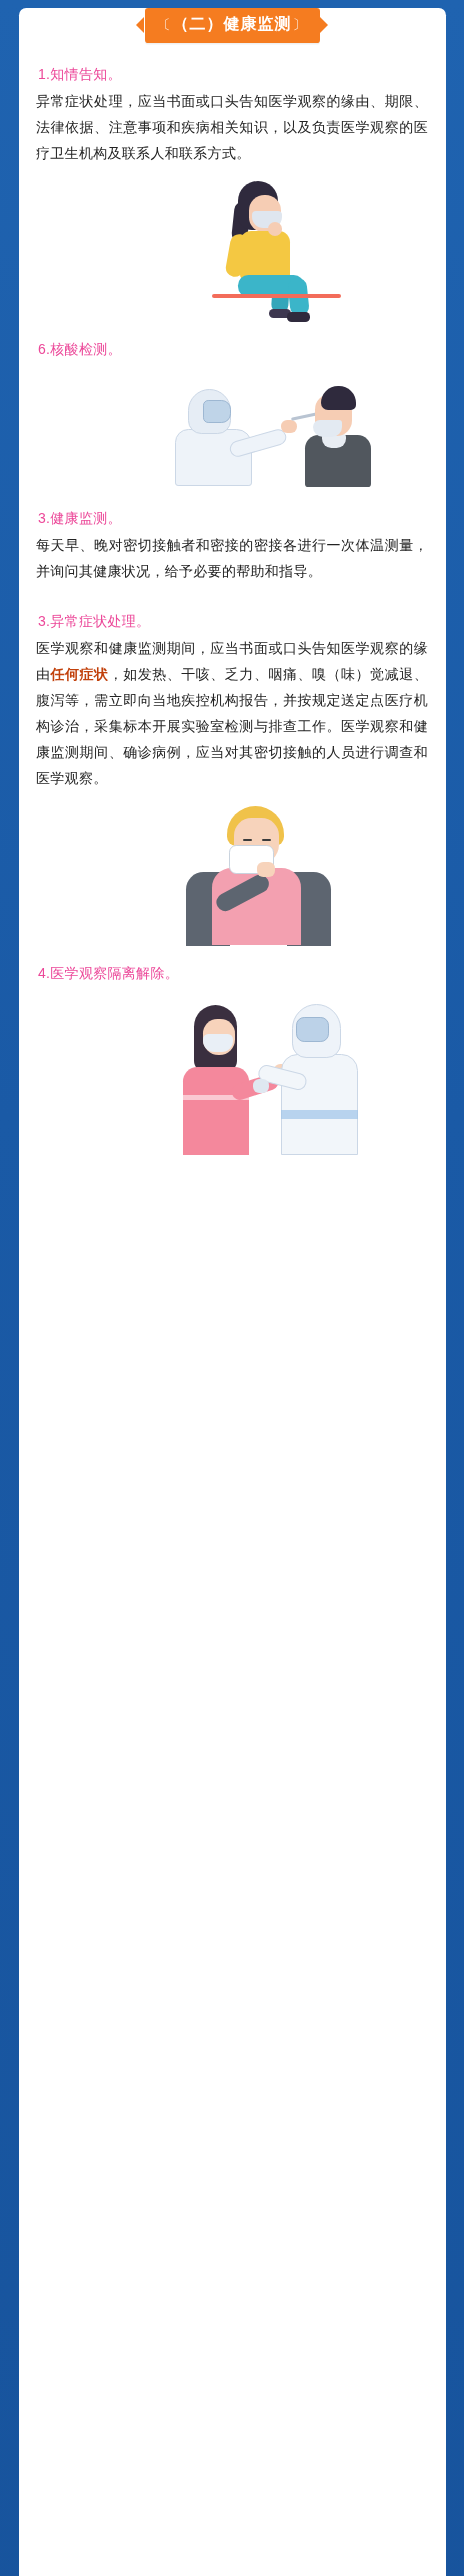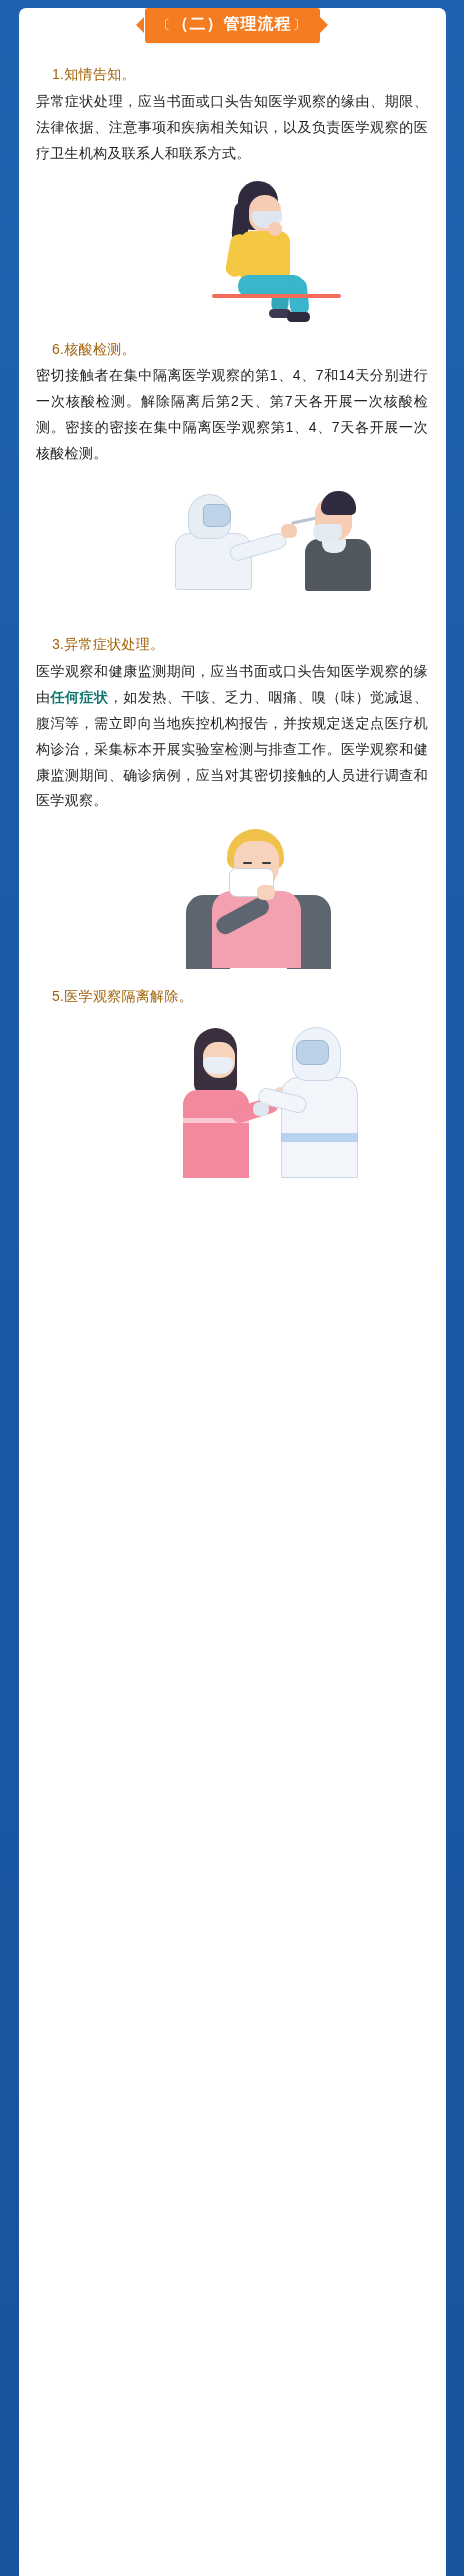--- a/index.html
+++ b/index.html
@@ -82,36 +82,36 @@
   .banner .br-r { right: 12.4px; }
 
   .body-area {
     padding: 0 17.5px;
   }
   .sec {
     margin-bottom: 3.1px;
   }
   .sec-title {
     font-size: 14px;
-    color: #a16207;
+    color: #ec4899;
     line-height: 1.85;
-    margin: 0 0 1px 16px;
+    margin: 0 0 1px 2px;
     letter-spacing: 0.3px;
   }
   .sec-body {
     font-size: 14px;
     color: #232323;
     line-height: 1.85;
     margin: 0;
     letter-spacing: 0.3px;
     text-align: justify;
     text-justify: inter-ideograph;
   }
   .hl {
-    color: #0f766e;
+    color: #c2410c;
     font-weight: bold;
   }
   .gap-m { height: 21.6px; }
 
   
   .illus {
     position: relative;
     width: 100%;
     height: 155px;
     margin: 5.2px 0 9.3px 0;
@@ -340,21 +340,21 @@
 </style>
 </head>
 <body>
 
 <div class="page">
   <div class="inner">
 
     <div class="banner-wrap">
       <div class="banner">
         <span class="br-l">〔</span>
-        <span>（二）管理流程</span>
+        <span>（二）健康监测</span>
         <span class="br-r">〕</span>
       </div>
     </div>
 
     <div class="body-area">
 
       <div class="sec">
         <p class="sec-title">1.知情告知。</p>
         <p class="sec-body">异常症状处理，应当书面或口头告知医学观察的缘由、期限、法律依据、注意事项和疾病相关知识，以及负责医学观察的医疗卫生机构及联系人和联系方式。</p>
       </div>
@@ -372,39 +372,42 @@
           <div class="leg-u"></div>
           <div class="leg-l"></div>
           <div class="shoe2"></div>
           <div class="shoe"></div>
           <div class="ledge"></div>
         </div>
       </div>
 
       <div class="sec">
         <p class="sec-title">6.核酸检测。</p>
-        <p class="sec-body">密切接触者在集中隔离医学观察的第1、4、7和14天分别进行一次核酸检测。解除隔离后第2天、第7天各开展一次核酸检测。密接的密接在集中隔离医学观察第1、4、7天各开展一次核酸检测。</p>
       </div>
 
       <div class="illus illus-2">
         <div class="f2">
           <div class="dr-body"></div>
           <div class="dr-hood"></div>
           <div class="dr-visor"></div>
           <div class="dr-arm"></div>
           <div class="dr-hand"></div>
           <div class="swab"></div>
           <div class="pt-body"></div>
           <div class="pt-collar"></div>
           <div class="pt-head"></div>
           <div class="pt-hair"></div>
           <div class="pt-mask"></div>
         </div>
       </div>
 
+      <div class="sec">
+        <p class="sec-title">3.健康监测。</p>
+        <p class="sec-body">每天早、晚对密切接触者和密接的密接各进行一次体温测量，并询问其健康状况，给予必要的帮助和指导。</p>
+      </div>
 
       <div class="gap-m"></div>
 
       <div class="sec">
         <p class="sec-title">3.异常症状处理。</p>
         <p class="sec-body">
           <span>医学观察和健康监测期间，应当书面或口头告知医学观察的缘由</span><span class="hl">任何症状</span><span>，如发热、干咳、乏力、咽痛、嗅（味）觉减退、腹泻等，需立即向当地疾控机构报告，并按规定送定点医疗机构诊治，采集标本开展实验室检测与排查工作。医学观察和健康监测期间、确诊病例，应当对其密切接触的人员进行调查和医学观察。</span>
         </p>
       </div>
 
@@ -417,21 +420,21 @@
           <div class="face"></div>
           <div class="eye-l"></div>
           <div class="eye-r"></div>
           <div class="mask"></div>
           <div class="arm"></div>
           <div class="hand"></div>
         </div>
       </div>
 
       <div class="sec">
-        <p class="sec-title">5.医学观察隔离解除。</p>
+        <p class="sec-title">4.医学观察隔离解除。</p>
       </div>
 
       <div class="illus illus-4">
         <div class="f4">
           <div class="w-hair"></div>
           <div class="w-face"></div>
           <div class="w-mask"></div>
           <div class="w-body"></div>
           <div class="w-stripe"></div>
           <div class="w-arm"></div>

